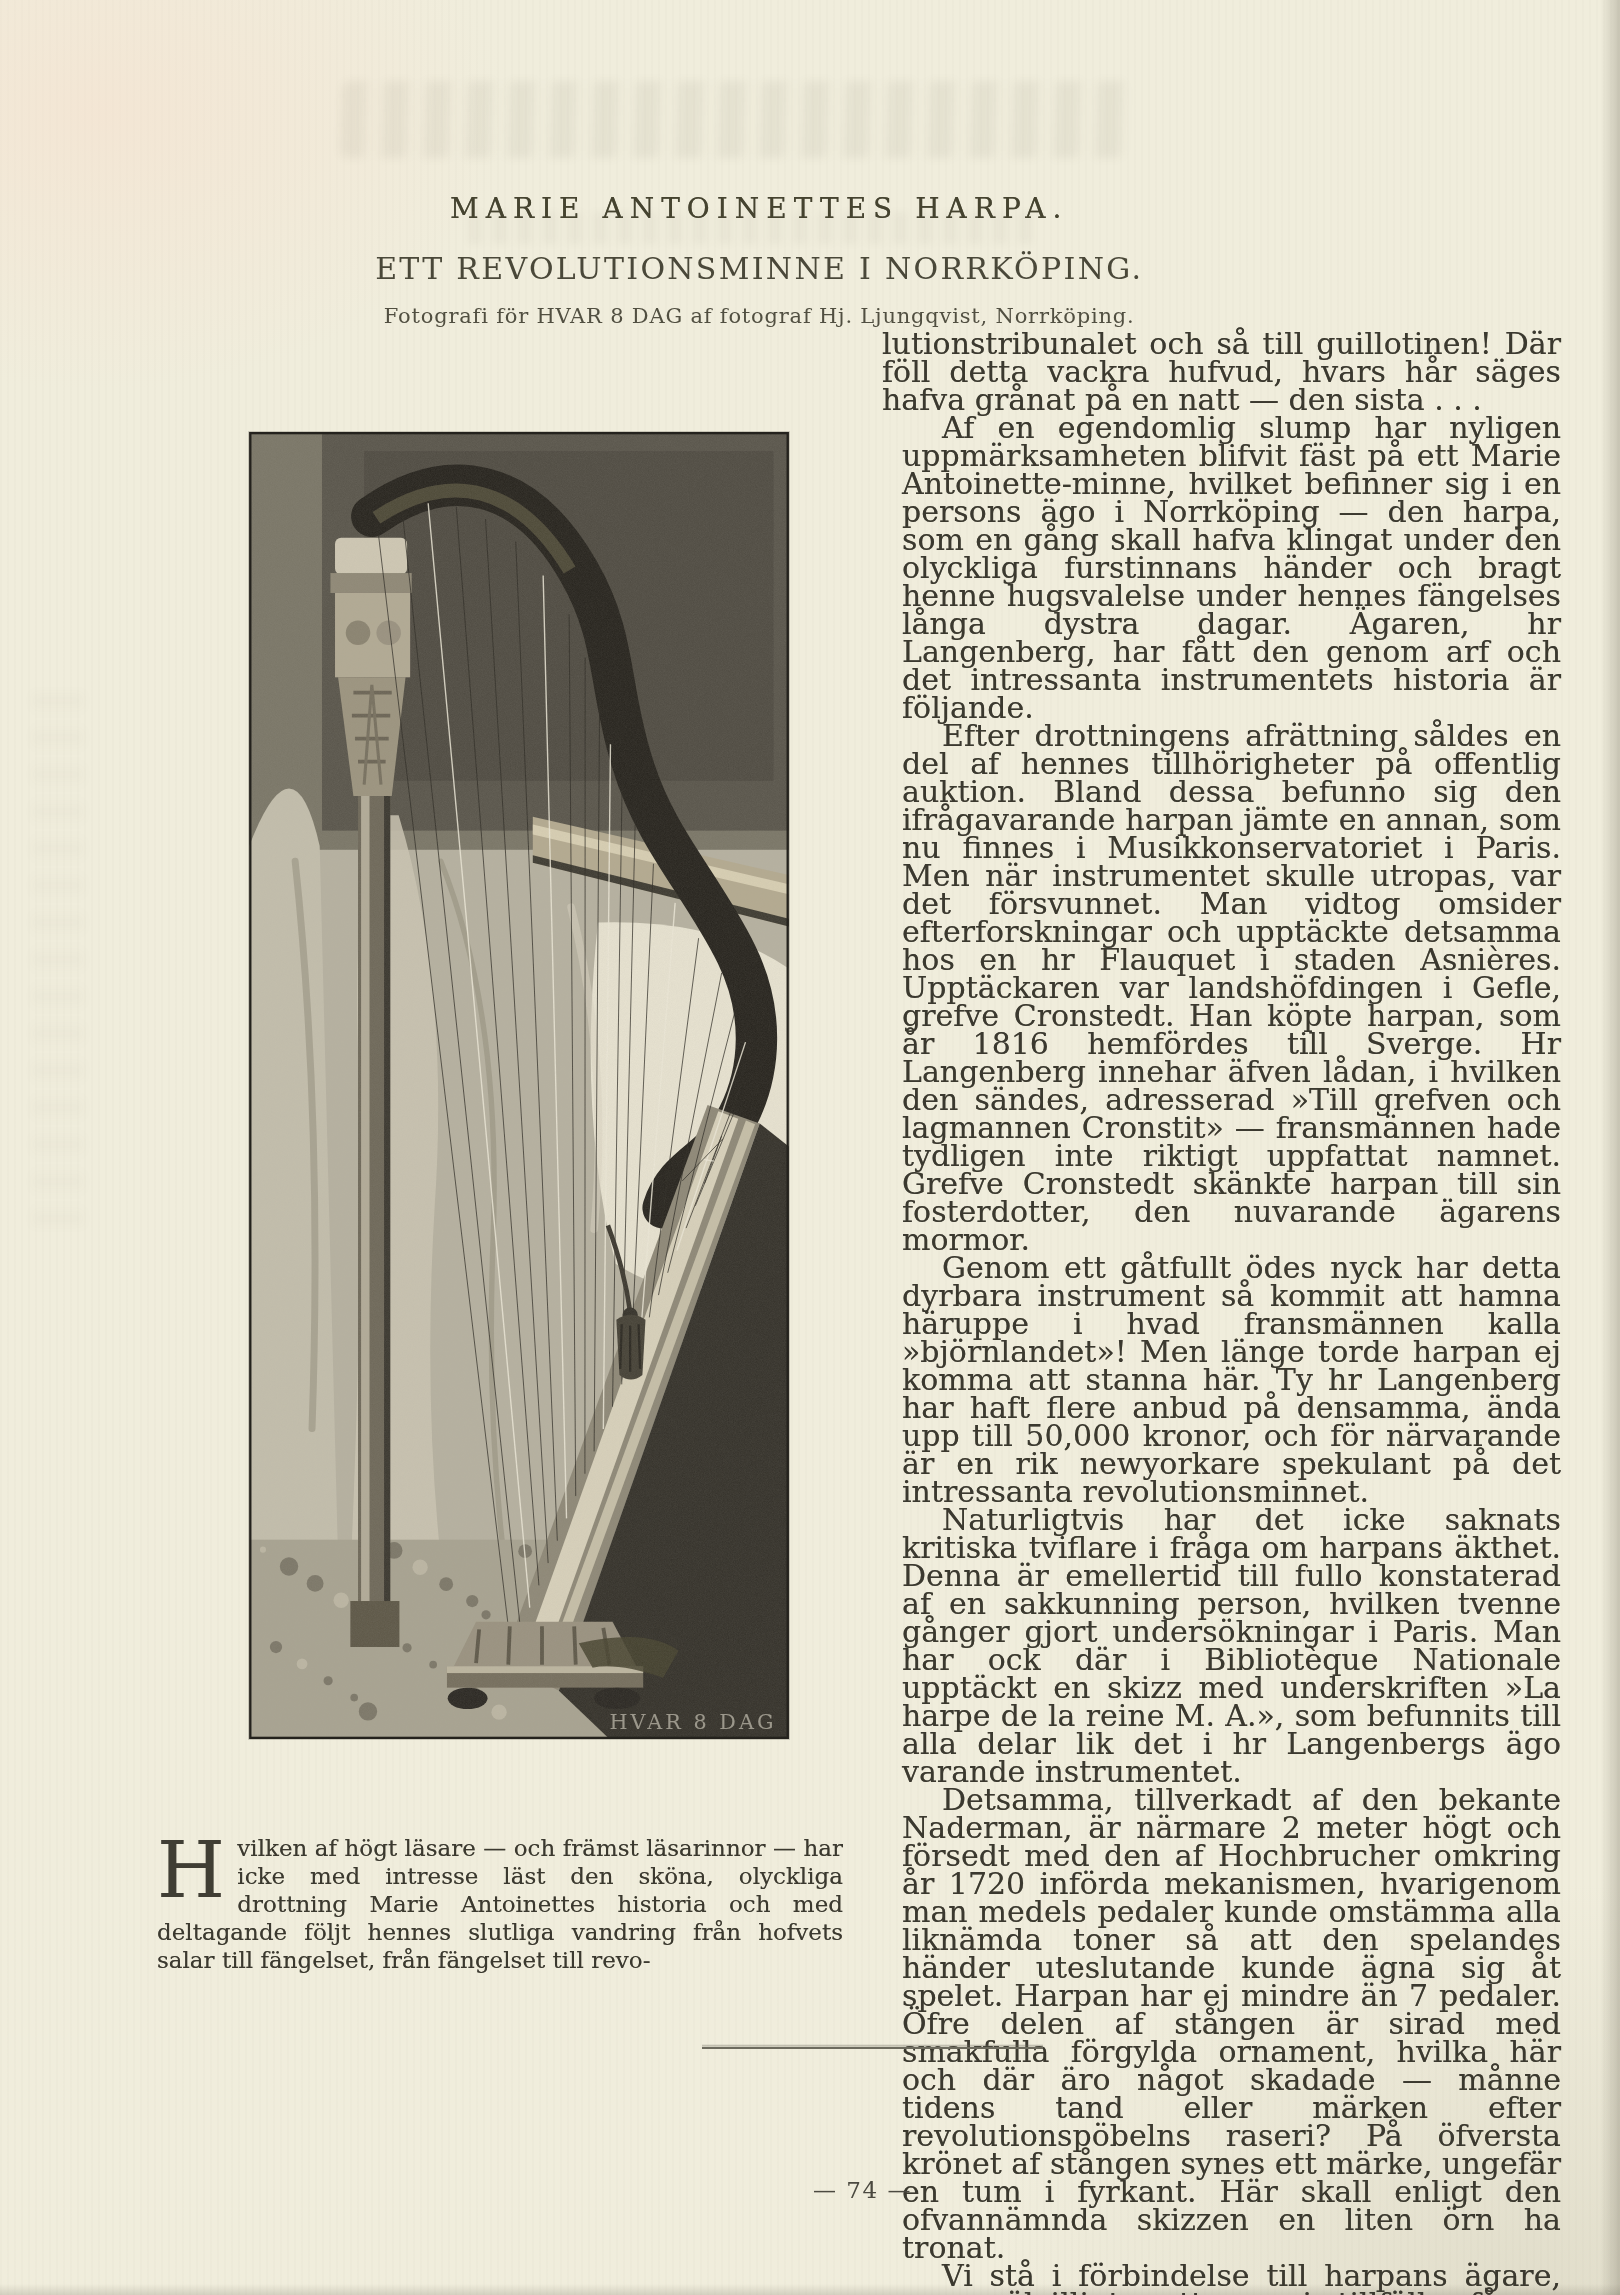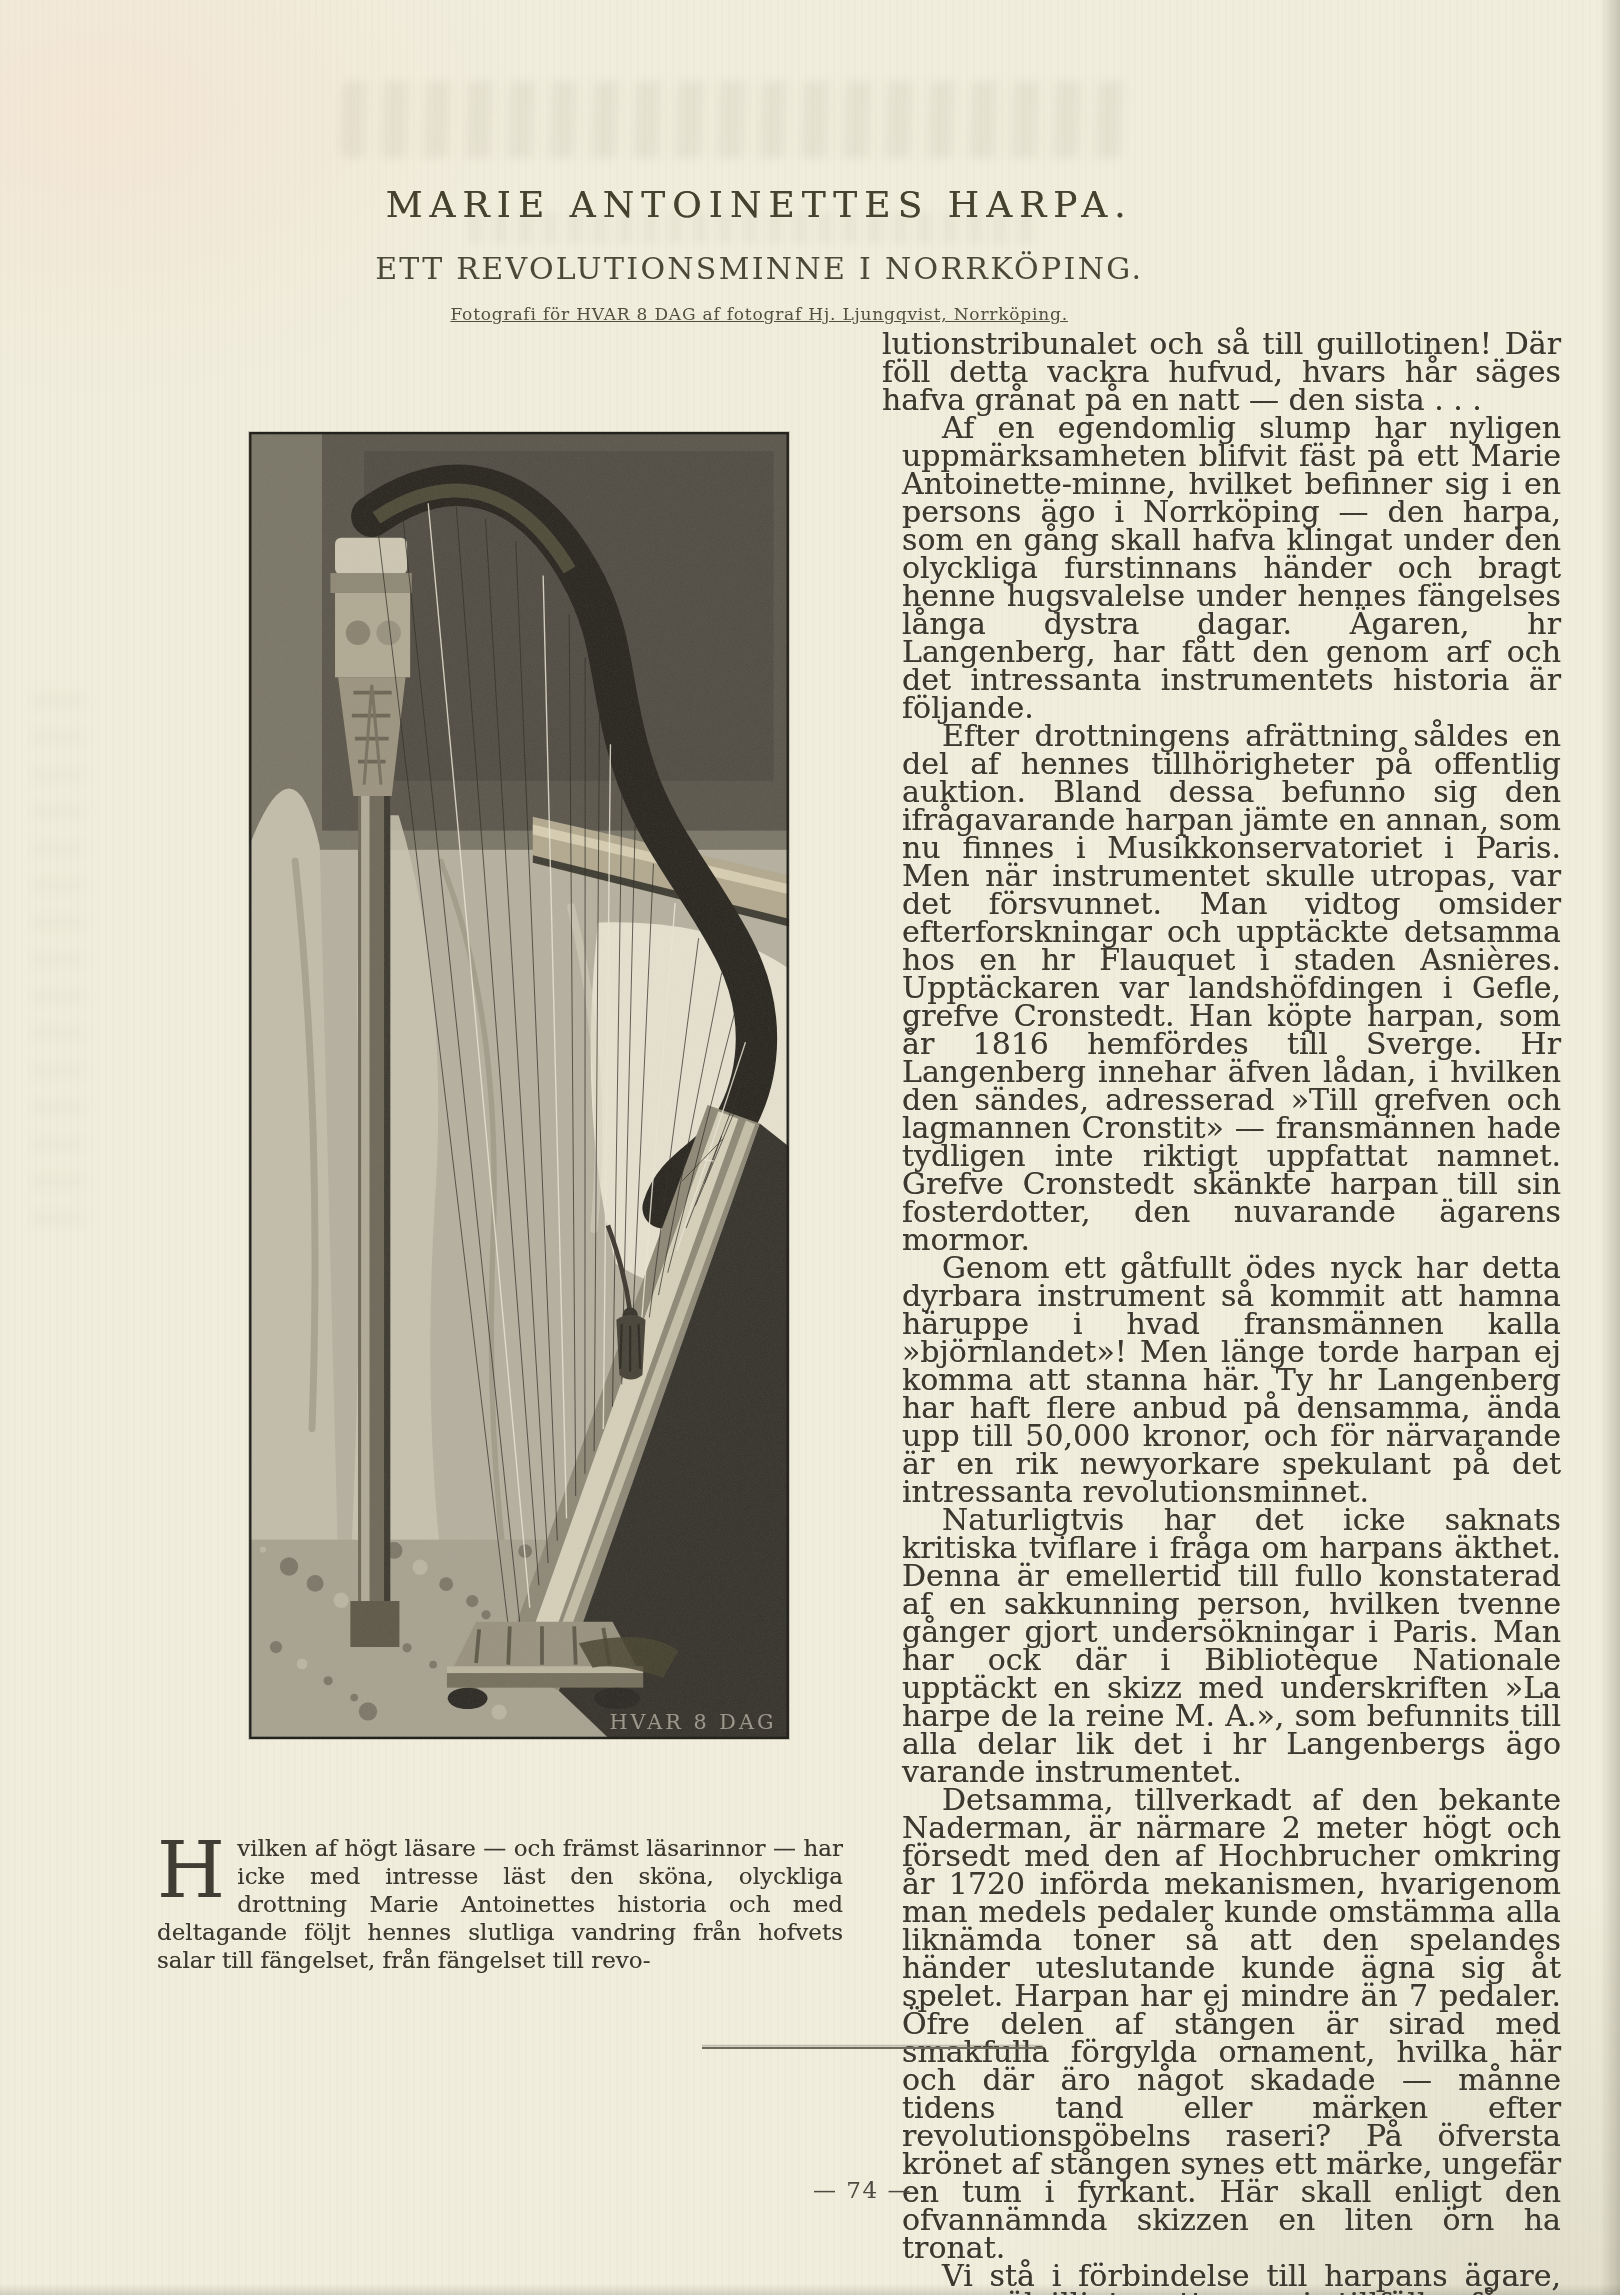--- a/index.html
+++ b/index.html
@@ -39,28 +39,28 @@
     background:linear-gradient(to left, rgba(100,95,80,0.30), rgba(100,95,80,0));
   }
   .edge-bottom{
     position:absolute;left:0;bottom:0;width:100%;height:10.7px;
     background:linear-gradient(to top, rgba(80,76,62,0.18), rgba(80,76,62,0));
   }
   .header{
     position:absolute;left:7.7px;top:184px;width:1503px;text-align:center;
   }
   .title{
-    font-size:36px;letter-spacing:7px;font-weight:normal;color:#45432f;
-    margin:0;text-shadow:0 0 0.5px rgba(64,62,50,0.7);
+    font-size:28px;letter-spacing:7px;font-weight:normal;color:#45432f;
+    margin:8px;text-shadow:0 0 0.5px rgba(64,62,50,0.7);
   }
   .subtitle{
     font-size:30px;letter-spacing:2.3px;margin:26px 0 0 0;font-weight:normal;color:#4a4839;
   }
   .credit{
-    font-size:17px;letter-spacing:0.8px;margin:18.4px 0 0 0;color:#514f41;text-decoration:underline;
+    font-size:21px;letter-spacing:0.8px;margin:18.4px 0 0 0;color:#514f41;
   }
   .photo-fig{
     position:absolute;left:249px;top:432px;width:540px;height:1307px;margin:0;
     box-shadow:0 0 0 0.8px rgba(40,38,30,0.25);
   }
   .body-col{
     position:absolute;left:882px;top:330px;width:679px;
     font-size:30px;line-height:28px;text-align:justify;
     color:#3b392f;text-shadow:0 0 0.5px rgba(59,57,47,0.55);
   }

